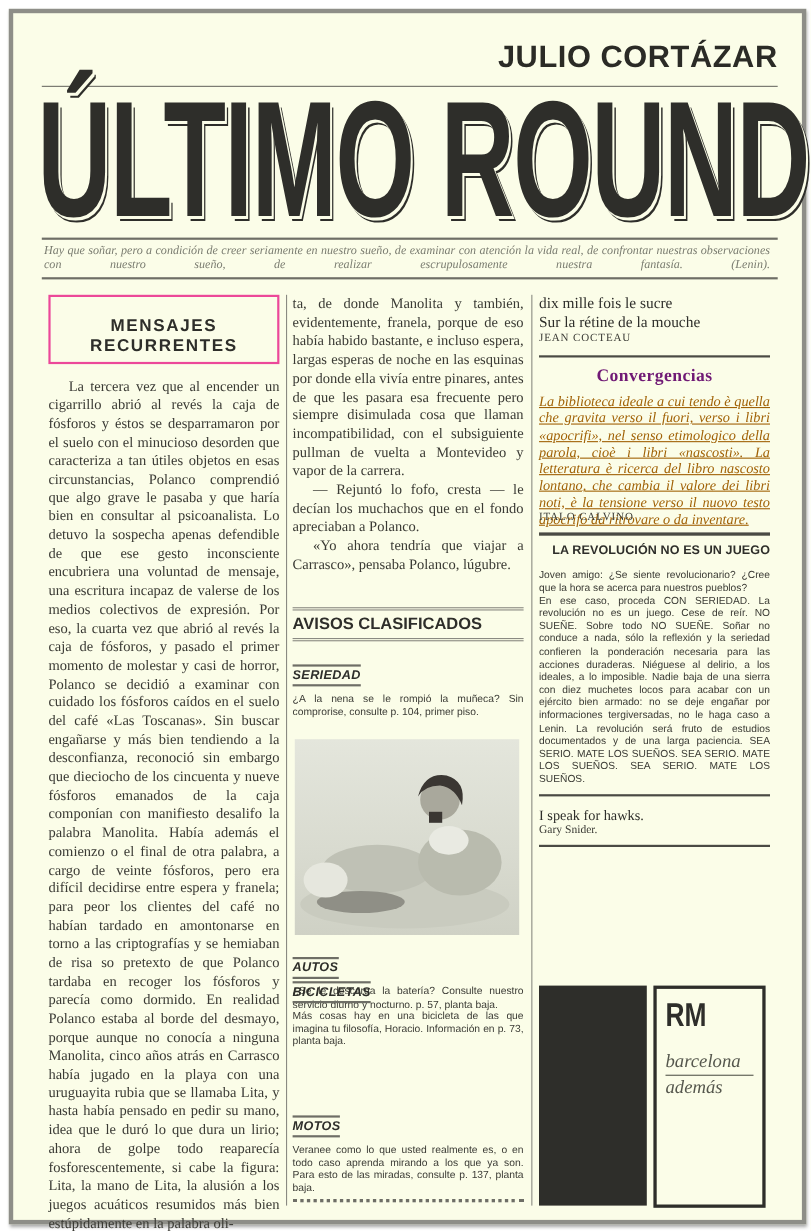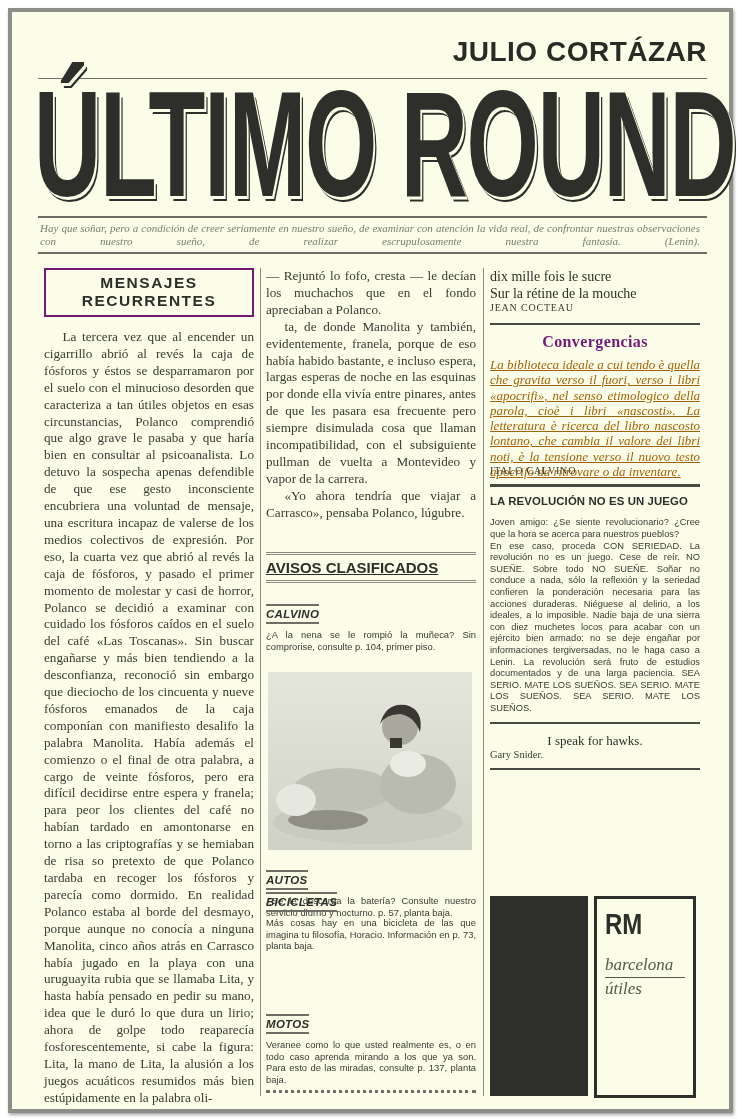--- a/index.html
+++ b/index.html
@@ -39,40 +39,39 @@
     position: absolute; left: 40px; top: 222px; width: 660px;
     font-style: italic; font-size: 11px; line-height: 13px;
     color: #7a7c70; text-align: justify; text-align-last: justify;
   }
   .col { position: absolute; top: 268px; }
   .colsep { position: absolute; width: 1px; background: #8a8a82; }
   .col1 { left: 44px; width: 210px; }
   .col2 { left: 266px; width: 210px; }
   .col3 { left: 490px; width: 210px; }
   .boxhead {
-    border: 2px solid #701a75; padding: 4px 0 5px; text-align: center;
+    border: 2px solid #ec4899; padding: 18px 0 5px; text-align: center;
     font-family: "Liberation Sans", sans-serif; font-weight: bold;
     font-size: 15.5px; line-height: 18px; letter-spacing: 1.5px; color: #2e2e2a;
   }
   .body1 {
     margin-top: 12px; font-size: 13.2px; line-height: 16.9px;
     text-align: justify; color: #3a3a34; text-indent: 1.4em; hyphens: auto;
   }
   .body2 {
     font-size: 13.2px; line-height: 16.9px; text-align: justify; color: #3a3a34;
   }
   .body2 p { margin: 0; }
   .body2 p + p { text-indent: 1.4em; }
   .sechead {
     position: absolute; left: 266px; top: 552px; width: 210px;
     border-top: 3px double #8a8a82; border-bottom: 3px double #8a8a82;
     padding: 4px 0 4px;
     font-family: "Liberation Sans", sans-serif; font-weight: bold; font-size: 15px;
     color: #2e2e2a;
-    text-decoration: underline;
   }
   .ad { position: absolute; left: 266px; width: 210px; }
   .adhead {
     display: inline-block;
     border-top: 2px solid #6e6e66; border-bottom: 2px solid #6e6e66;
     font-family: "Liberation Sans", sans-serif; font-weight: bold; font-style: italic;
     font-size: 11.5px; padding: 2px 0; color: #2e2e2a; letter-spacing: 0.3px;
   }
   .adtext {
     margin-top: 5px;
@@ -147,30 +146,30 @@
 <div class="col col1">
   <div class="boxhead">
     <div>MENSAJES</div>
     <div>RECURRENTES</div>
   </div>
   <div class="body1">La tercera vez que al encender un cigarrillo abrió al revés la caja de fósforos y éstos se desparramaron por el suelo con el minucioso desorden que caracteriza a tan útiles objetos en esas circunstancias, Polanco comprendió que algo grave le pasaba y que haría bien en consultar al psicoanalista. Lo detuvo la sospecha apenas defendible de que ese gesto inconsciente encubriera una voluntad de mensaje, una escritura incapaz de valerse de los medios colectivos de expresión. Por eso, la cuarta vez que abrió al revés la caja de fósforos, y pasado el primer momento de molestar y casi de horror, Polanco se decidió a examinar con cuidado los fósforos caídos en el suelo del café «Las Toscanas». Sin buscar engañarse y más bien tendiendo a la desconfianza, reconoció sin embargo que dieciocho de los cincuenta y nueve fósforos emanados de la caja componían con manifiesto desalifo la palabra Manolita. Había además el comienzo o el final de otra palabra, a cargo de veinte fósforos, pero era difícil decidirse entre espera y franela; para peor los clientes del café no habían tardado en amontonarse en torno a las criptografías y se hemiaban de risa so pretexto de que Polanco tardaba en recoger los fósforos y parecía como dormido. En realidad Polanco estaba al borde del desmayo, porque aunque no conocía a ninguna Manolita, cinco años atrás en Carrasco había jugado en la playa con una uruguayita rubia que se llamaba Lita, y hasta había pensado en pedir su mano, idea que le duró lo que dura un lirio; ahora de golpe todo reaparecía fosforescentemente, si cabe la figura: Lita, la mano de Lita, la alusión a los juegos acuáticos resumidos más bien estúpidamente en la palabra oli-</div>
 </div>
 
 <div class="col col2">
   <div class="body2">
+    <p>ta, de donde Manolita y también, evidentemente, franela, porque de eso había habido bastante, e incluso espera, largas esperas de noche en las esquinas por donde ella vivía entre pinares, antes de que les pasara esa frecuente pero siempre disimulada cosa que llaman incompatibilidad, con el subsiguiente pullman de vuelta a Montevideo y vapor de la carrera.</p>
     <p>— Rejuntó lo fofo, cresta — le decían los muchachos que en el fondo apreciaban a Polanco.</p>
-    <p>ta, de donde Manolita y también, evidentemente, franela, porque de eso había habido bastante, e incluso espera, largas esperas de noche en las esquinas por donde ella vivía entre pinares, antes de que les pasara esa frecuente pero siempre disimulada cosa que llaman incompatibilidad, con el subsiguiente pullman de vuelta a Montevideo y vapor de la carrera.</p>
     <p>«Yo ahora tendría que viajar a Carrasco», pensaba Polanco, lúgubre.</p>
   </div>
 </div>
 
 <div class="sechead">AVISOS CLASIFICADOS</div>
 
 <div class="ad" style="top:604px;">
-  <span class="adhead">CALVINO</span>
+  <span class="adhead">SERIEDAD</span>
   <div class="adtext">¿A la nena se le rompió la muñeca? Sin comprorise, consulte p. 104, primer piso.</div>
 </div>
 
 <div class="photo">
   <svg width="204" height="178" viewBox="0 0 204 178">
     <ellipse cx="100" cy="150" rx="95" ry="22" fill="#c9cbbf"></ellipse>
     <ellipse cx="75" cy="118" rx="50" ry="22" fill="#bfc1b5"></ellipse>
     <ellipse cx="150" cy="112" rx="38" ry="30" fill="#b9bbae"></ellipse>
     <ellipse cx="140" cy="92" rx="18" ry="13" fill="#e9eae2"></ellipse>
     <circle cx="132" cy="55" r="18" fill="#a9a89c"></circle>
@@ -204,30 +203,30 @@
     <div>Sur la rétine de la mouche</div>
   </div>
   <div class="attr">JEAN COCTEAU</div>
   <div class="hr" style="margin-top:10px;"></div>
 
   <div class="convhead">Convergencias</div>
   <div class="convtext">La biblioteca ideale a cui tendo è quella che gravita verso il fuori, verso i libri «apocrifi», nel senso etimologico della parola, cioè i libri «nascosti». La letteratura è ricerca del libro nascosto lontano, che cambia il valore dei libri noti, è la tensione verso il nuovo testo apocrifo da ritrovare o da inventare.</div>
   <div class="attr" style="margin-top:-14px;">ITALO CALVINO</div>
   <div class="hr" style="margin-top:8px;height:3px;"></div>
 
-  <div class="revhead" style="margin-top:8px;">LA REVOLUCIÓN NO ES UN JUEGO</div>
+  <div class="revhead" style="margin-top:8px;text-align:right;">LA REVOLUCIÓN NO ES UN JUEGO</div>
   <div class="revtext" style="margin-top:10px;">Joven amigo: ¿Se siente revolucionario? ¿Cree que la hora se acerca para nuestros pueblos?</div>
   <div class="revtext">En ese caso, proceda CON SERIEDAD. La revolución no es un juego. Cese de reír. NO SUEÑE. Sobre todo NO SUEÑE. Soñar no conduce a nada, sólo la reflexión y la seriedad confieren la ponderación necesaria para las acciones duraderas. Niéguese al delirio, a los ideales, a lo imposible. Nadie baja de una sierra con diez muchetes locos para acabar con un ejército bien armado: no se deje engañar por informaciones tergiversadas, no le haga caso a Lenin. La revolución será fruto de estudios documentados y de una larga paciencia. SEA SERIO. MATE LOS SUEÑOS. SEA SERIO. MATE LOS SUEÑOS. SEA SERIO. MATE LOS SUEÑOS.</div>
   <div class="hr" style="margin-top:8px;"></div>
 
-  <div class="quote1" style="margin-top:8px;font-size:13px;text-align:center;">I speak for hawks.</div>
+  <div class="quote1" style="margin-top:8px;font-size:13px;">I speak for hawks.</div>
   <div class="attr" style="letter-spacing:0;font-size:10.5px;">Gary Snider.</div>
   <div class="hr" style="margin-top:8px;"></div>
 </div>
 
 <div class="pub">
   <div class="black"></div>
   <div class="frame">
     <div class="rm">RM</div>
     <div class="city" style="top:56px;border-bottom:1px solid #55574d;padding-bottom:2px;width:80px;">barcelona</div>
-    <div class="city" style="top:80px;">útiles</div>
+    <div class="city" style="top:80px;">además</div>
   </div>
 </div>
 
 </body></html>

